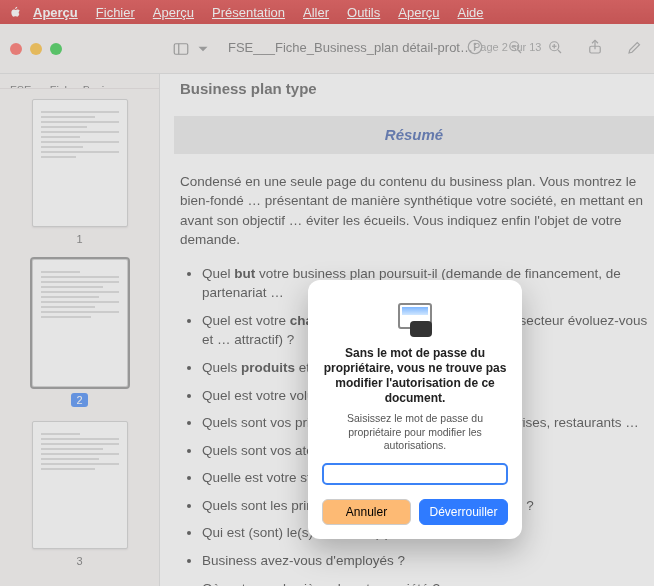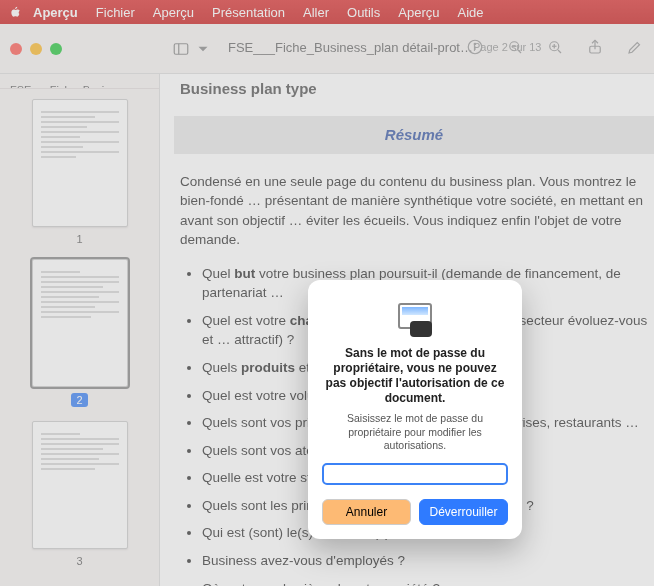--- a/index.html
+++ b/index.html
@@ -7,21 +7,21 @@
     font-family: -apple-system, "Helvetica Neue", Arial, sans-serif;
     width: 654px; height: 586px; overflow: hidden; position: relative;
     background: #f0f0f0; color: #333;
   }
   .menubar {
     height: 24px; background: linear-gradient(#d33,#c22);
     display: flex; align-items: center; padding: 0 8px; gap: 0; color: #fff;
     font-size: 13px;
   }
   .menubar .apple { width: 16px; display: flex; justify-content: center; }
-  .menubar .item { padding: 0 9px; cursor: default; }
+  .menubar .item { padding: 0 9px; cursor: default; text-decoration: underline; }
   .menubar .app { font-weight: 600; }
   .windowchrome {
     height: 50px; background: #f6f3f2; border-bottom: 1px solid #ddd;
     display: flex; align-items: center; padding: 0 10px; position: relative;
   }
   .trafficlights { display: flex; gap: 8px; }
   .dot { width: 12px; height: 12px; border-radius: 50%; }
   .dot.r{background:#ff5f57;} .dot.y{background:#febc2e;} .dot.g{background:#28c840;}
   .sidebar-toggle { margin-left: 110px; color:#8a8a8a; display:flex; align-items:center; gap:4px;}
   .sidebar-toggle svg { width:18px; height:18px; }
@@ -233,20 +233,20 @@
 
 <div class="dim"></div>
 
 <div class="dialog">
   <div class="appicon">
     <div class="frame">
         <div class="sky"></div>
         <div class="lens"></div>
       </div>
   </div>
-  <div class="hd">Sans le mot de passe du propriétaire, vous ne pouvez pas objectif l'autorisation de ce document.</div>
+  <div class="hd">Sans le mot de passe du propriétaire, vous ne trouve pas modifier l'autorisation de ce document.</div>
   <div class="msg">Saisissez le mot de passe du propriétaire pour modifier les autorisations.</div>
   <input type="password" value="" style="">
   <div class="btnrow">
     <button>Annuler</button>
     <button class="primary">Déverrouiller</button>
   </div>
 </div>
 
 </body></html>

